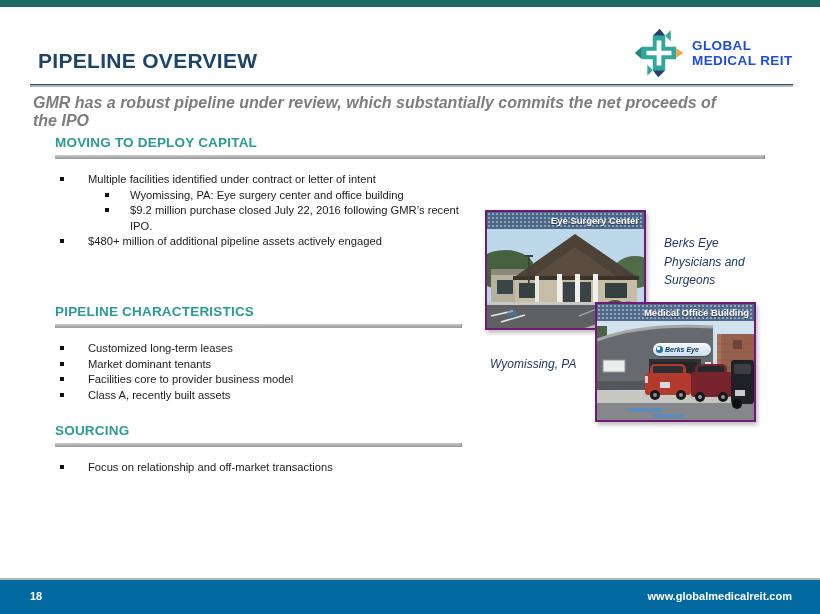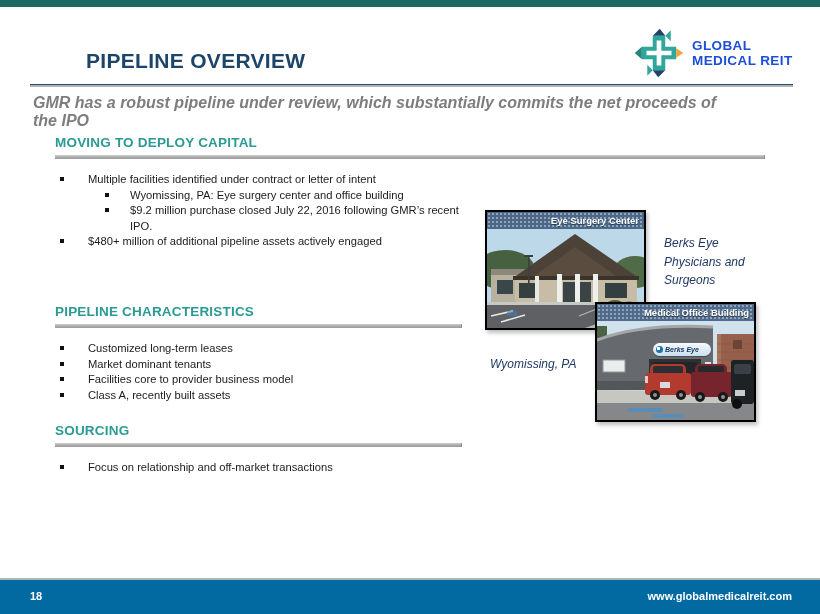--- a/index.html
+++ b/index.html
@@ -11,21 +11,20 @@
   }
 
   
   .top-bar { position:absolute; left:0; top:0; width:820px; height:7px; background:#1d6a63; }
 
   
   .page-title {
     position:absolute; left:38px; top:49px;
     font-size:21px; font-weight:bold; letter-spacing:.3px;
     color:#1d4469;
-    margin-left:48px;
   }
   .header-divider {
     position:absolute; left:30px; top:84px; width:763px; height:3px;
     background:#1f4e79; border-bottom:2px solid #b3b3b3;
   }
   .subtitle {
     position:absolute; left:33px; top:94px; width:700px;
     font-size:16px; font-weight:bold; font-style:italic; color:#7d7d7d;
   }
 
@@ -51,21 +50,21 @@
   .li { position:relative; font-size:11.2px; line-height:15.5px; color:#1b1b1b; }
   .li .mark {
     position:absolute; top:5px; width:4px; height:4px; background:#111;
     display:inline-block;
   }
   .li.l1 { padding-left:33px; } .li.l1 .mark { left:5px; }
   .li.l2 { padding-left:75px; } .li.l2 .mark { left:50px; }
 
   
   .photo {
-    position:absolute; border:2px solid #000000; background:#bef264;
+    position:absolute; border:2px solid #701a75; background:#bef264;
     box-shadow:2px 3px 4px rgba(0,0,0,.25);
   }
   .photo-1 { left:485px; top:210px; width:161px; height:120px; z-index:1; }
   .photo-2 { left:595px; top:302px; width:161px; height:120px; z-index:2; }
   .photo svg { position:absolute; left:0; top:0; width:100%; height:100%; }
   .photo-banner {
     position:absolute; left:0; top:0; right:0; height:17px; z-index:3;
     background:
       radial-gradient(circle, rgba(255,255,255,.4) .8px, transparent 1.1px) 0 0/4px 4px,
       rgba(42,72,110,.78);

